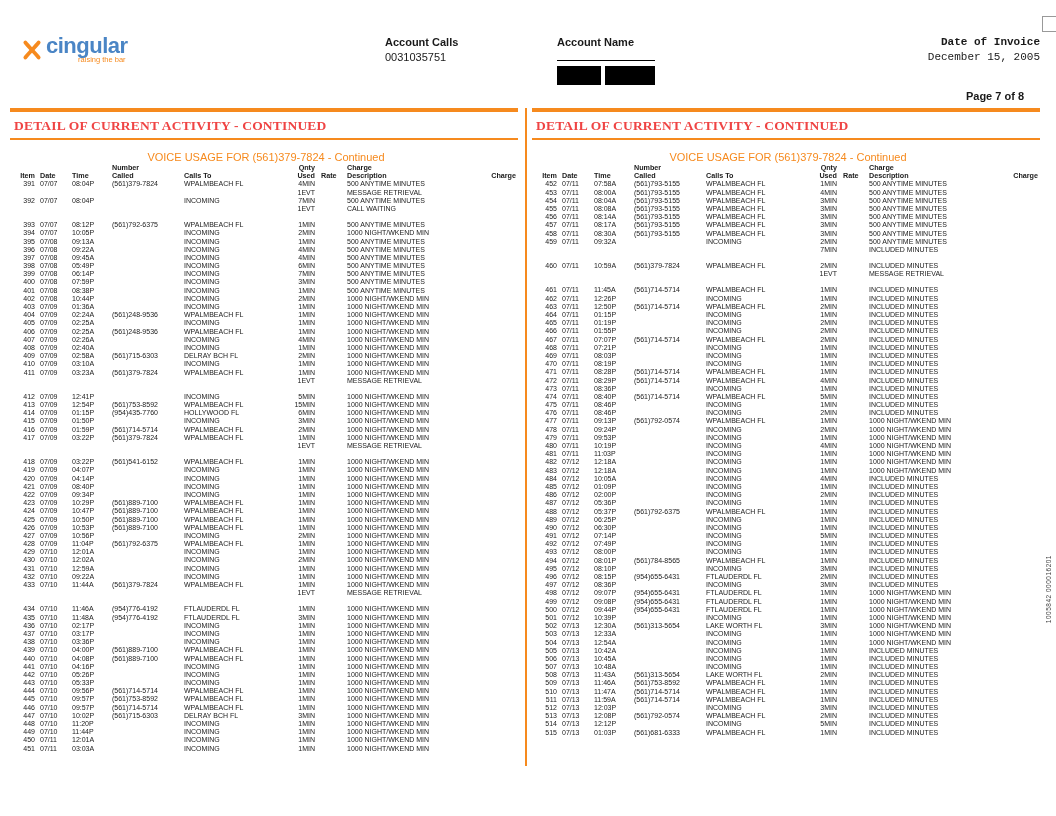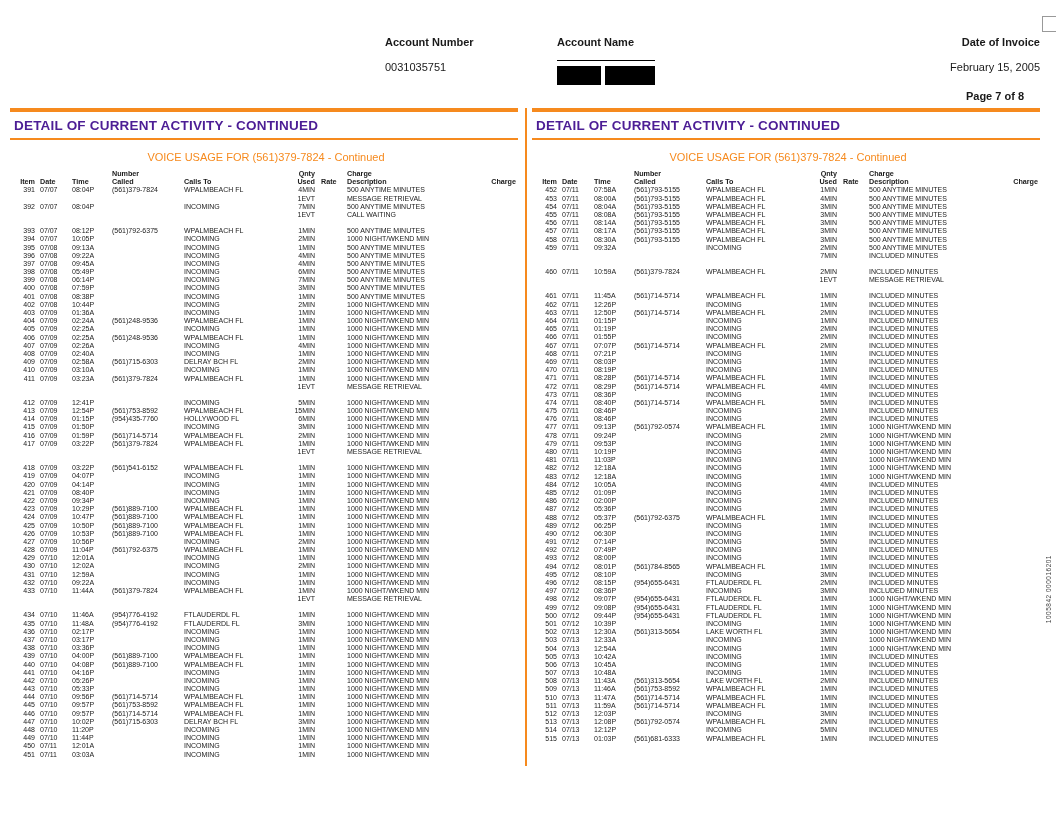--- a/index.html
+++ b/index.html
@@ -8,71 +8,85 @@
   
   .logo{position:absolute;left:22px;top:34px;width:180px;}
   .logo-row{display:flex;align-items:flex-start;}
   .logo-mark{margin-right:4px;margin-top:4px;}
   .logo-brand{font-size:22px;font-weight:700;color:#4a85c5;letter-spacing:-0.5px;line-height:24px;}
   .logo-tagline{font-size:7.5px;color:#f68a1e;text-align:right;margin-top:-3px;padding-right:2px;}
   .acct-num{position:absolute;left:385px;top:36px;}
   .acct-name{position:absolute;left:557px;top:36px;}
   .hdr-label{font-weight:700;font-size:11px;}
   .hdr-label.underline{border-bottom:1.5px solid #000;padding-bottom:12px;}
-  .hdr-value{font-size:11px;margin-top:13px;}
+  .hdr-value{font-size:11px;margin-top:3px;}
   .redactions{display:flex;gap:4px;margin-top:5px;}
   .redact{background:#000;height:19px;}
   .redact.r1{width:44px;} .redact.r2{width:50px;}
-  .invoice-date{position:absolute;right:16px;top:36px;text-align:right;}
+  .invoice-date{position:absolute;right:16px;top:36px;text-align:right;font-family:Liberation Mono, monospace;}
   .page-indicator{position:absolute;right:32px;top:90px;font-weight:700;font-size:11px;}
   .corner-box{position:absolute;right:-6px;top:16px;width:18px;height:14px;border:1px solid #999;background:#fff;}
   .side-code{position:absolute;right:4px;top:555px;writing-mode:vertical-rl;transform:rotate(180deg);
              font-size:6.5px;color:#444;letter-spacing:0.5px;}
   
   .col{position:absolute;top:108px;width:508px;}
   .col0{left:10px;} .col1{left:532px;}
   .divider{position:absolute;left:525px;top:108px;width:2px;height:658px;background:#f68a1e;}
   .activity-bar{border-top:4px solid #f68a1e;border-bottom:2px solid #f68a1e;padding:4px 0 4px 4px;}
-  .activity-title{color:#4c1d95;font-weight:700;font-size:13.5px;letter-spacing:0.2px;}
+  .activity-title{color:#ef4444;font-weight:700;font-size:13.5px;letter-spacing:0.2px;font-family:Liberation Serif, serif;}
   .usage-title{color:#f68a1e;font-size:11px;margin-top:11px;margin-left:4px;height:13px;text-align:center;}
-  .thead{margin-top:6px;}
+  .thead{}
   .row{display:grid;grid-template-columns:28px 34px 40px 72px 95px 36px 30px 130px 1fr;
        height:8.2px;align-items:baseline;font-size:7px;line-height:8.2px;white-space:nowrap;}
   .row.gap{margin-top:8px;}
   .row.hd{font-weight:700;font-size:7.2px;}
   .c{overflow:visible;}
   .c0{text-align:right;padding-right:3px;}
   .c1{padding-left:2px;}
   .c5{text-align:right;}
   .c6{padding-left:6px;}
   .c7{padding-left:2px;}
   .c8{text-align:right;padding-right:2px;}
 </style>
 </head>
 <body>
 
 <div class="page">
 
+  <div class="logo">
+    <div class="logo-row">
+      <span class="logo-mark">
+        <svg width="20" height="24" viewBox="0 0 24 28">
+          <path d="M4 5 C8 10, 16 18, 20 23" stroke="#f68a1e" stroke-width="4.5" fill="none" stroke-linecap="round"></path>
+          <path d="M20 5 C16 10, 8 18, 4 23" stroke="#f68a1e" stroke-width="4.5" fill="none" stroke-linecap="round"></path>
+        </svg>
+      </span>
+      <span>
+        <div class="logo-brand">cingular</div>
+        <div class="logo-tagline">raising the bar</div>
+      </span>
+    </div>
+  </div>
 
   <div class="acct-num">
-    <div class="hdr-label">Account Number</div>
+    <div class="hdr-label">Account Calls</div>
     <div class="hdr-value">0031035751</div>
   </div>
 
   <div class="acct-name">
     <div class="hdr-label underline">Account Name</div>
     <div class="redactions">
       <div class="redact r1"></div>
       <div class="redact r2"></div>
     </div>
   </div>
 
   <div class="invoice-date">
     <div class="hdr-label">Date of Invoice</div>
-    <div class="hdr-value">February 15, 2005</div>
+    <div class="hdr-value">December 15, 2005</div>
   </div>
 
   <div class="page-indicator">Page 7 of 8</div>
   <div class="corner-box"></div>
 
   <div class="divider"></div>
 
   <div class="col col0">
     <div class="activity-bar">
       <span class="activity-title">DETAIL OF CURRENT ACTIVITY - CONTINUED</span>

